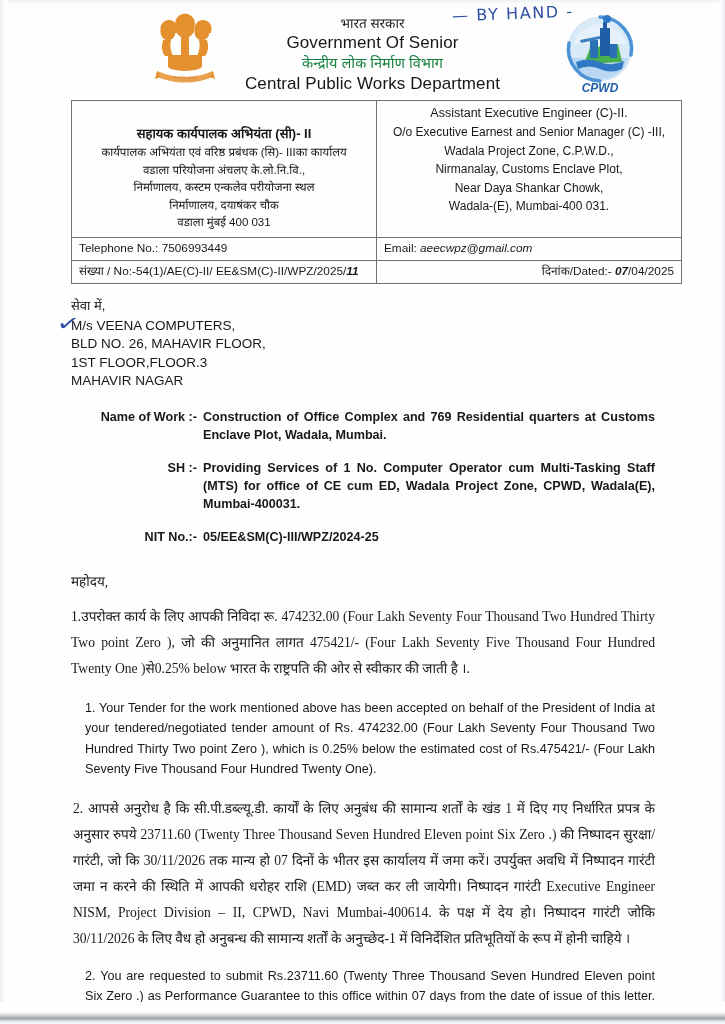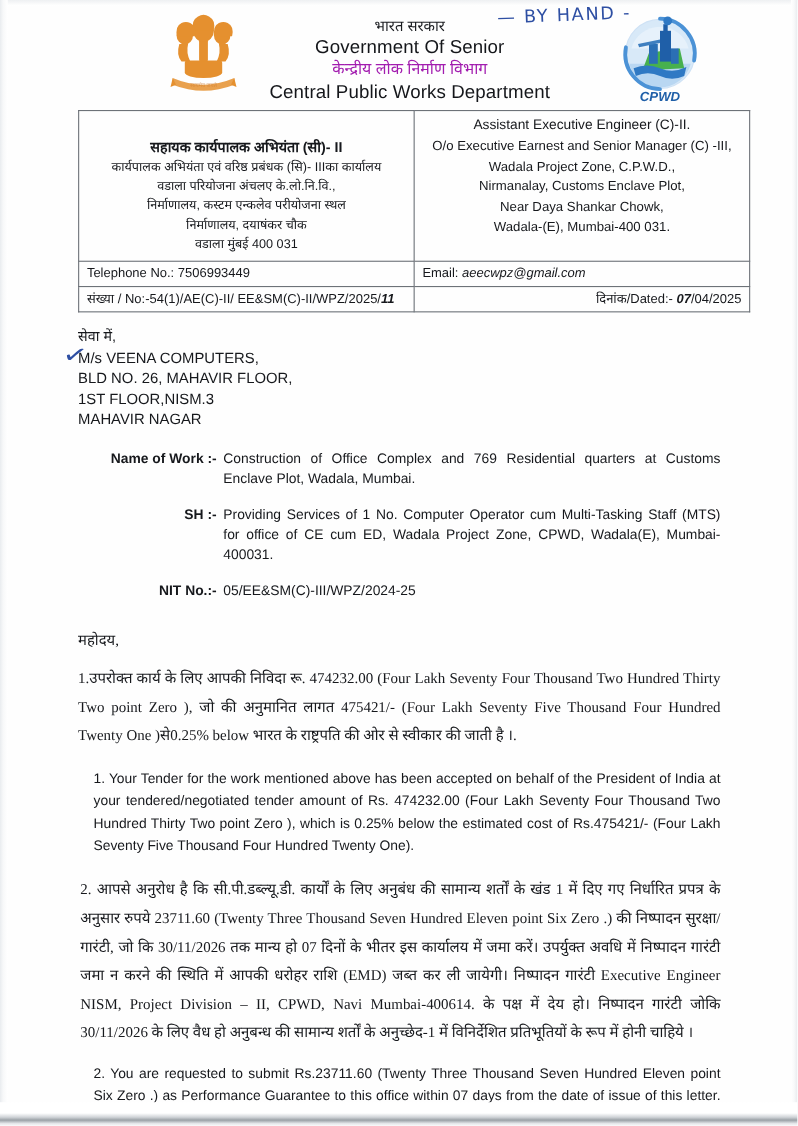--- a/index.html
+++ b/index.html
@@ -75,21 +75,21 @@
   .gov-en-1 {
     font-size: 17px;
     line-height: 22px;
     font-weight: 400;
     letter-spacing: .1px;
     color: #14161a;
   }
   .gov-hi-2 {
     font-size: 14.5px;
     line-height: 19px;
-    color: #a21caf;
+    color: #15803d;
   }
   .gov-en-2 {
     font-size: 17px;
     line-height: 22px;
     letter-spacing: .1px;
     color: #14161a;
   }
 
   .byhand {
     position: absolute;
@@ -176,21 +176,21 @@
   }
 
   .field-block { margin-top: 17px; font-size: 12.6px; line-height: 18px; }
   .field-row { display: flex; }
   .field-label {
     font-weight: 700;
     text-align: right;
     flex: 0 0 auto;
     white-space: nowrap;
   }
-  .field-value { flex: 1 1 auto; text-align: justify; }
+  .field-value { flex: 1 1 auto; text-align: justify; font-weight: bold; }
   .lbl-w1 { width: 126px; }
   .lbl-w2 { width: 126px; }
   .lbl-w3 { width: 126px; }
   .field-value-ind { padding-left: 6px; }
 
   .mahoday { margin-top: 26px; font-size: 13.5px; font-family: "Liberation Serif", serif; }
 
   .para-hi {
     margin-top: 14px;
     font-size: 13.6px;
@@ -328,21 +328,21 @@
     </table>
 
   <div class="body-wrap">
 
     <div class="seva">सेवा में,</div>
 
     <div class="addressee">
       <span class="tick">✓</span>
       <div>M/s VEENA COMPUTERS,</div>
       <div>BLD NO. 26, MAHAVIR FLOOR,</div>
-      <div>1ST FLOOR,NISM.3</div>
+      <div>1ST FLOOR,FLOOR.3</div>
       <div>MAHAVIR NAGAR</div>
     </div>
 
     <div class="field-block">
       <div class="field-row">
         <div class="field-label lbl-w1">Name of Work :-</div>
         <div class="field-value field-value-ind">Construction of Office Complex and 769 Residential quarters at Customs Enclave Plot, Wadala, Mumbai.</div>
       </div>
       <div class="field-row" style="margin-top:15px">
         <div class="field-label lbl-w2">SH :-</div>

